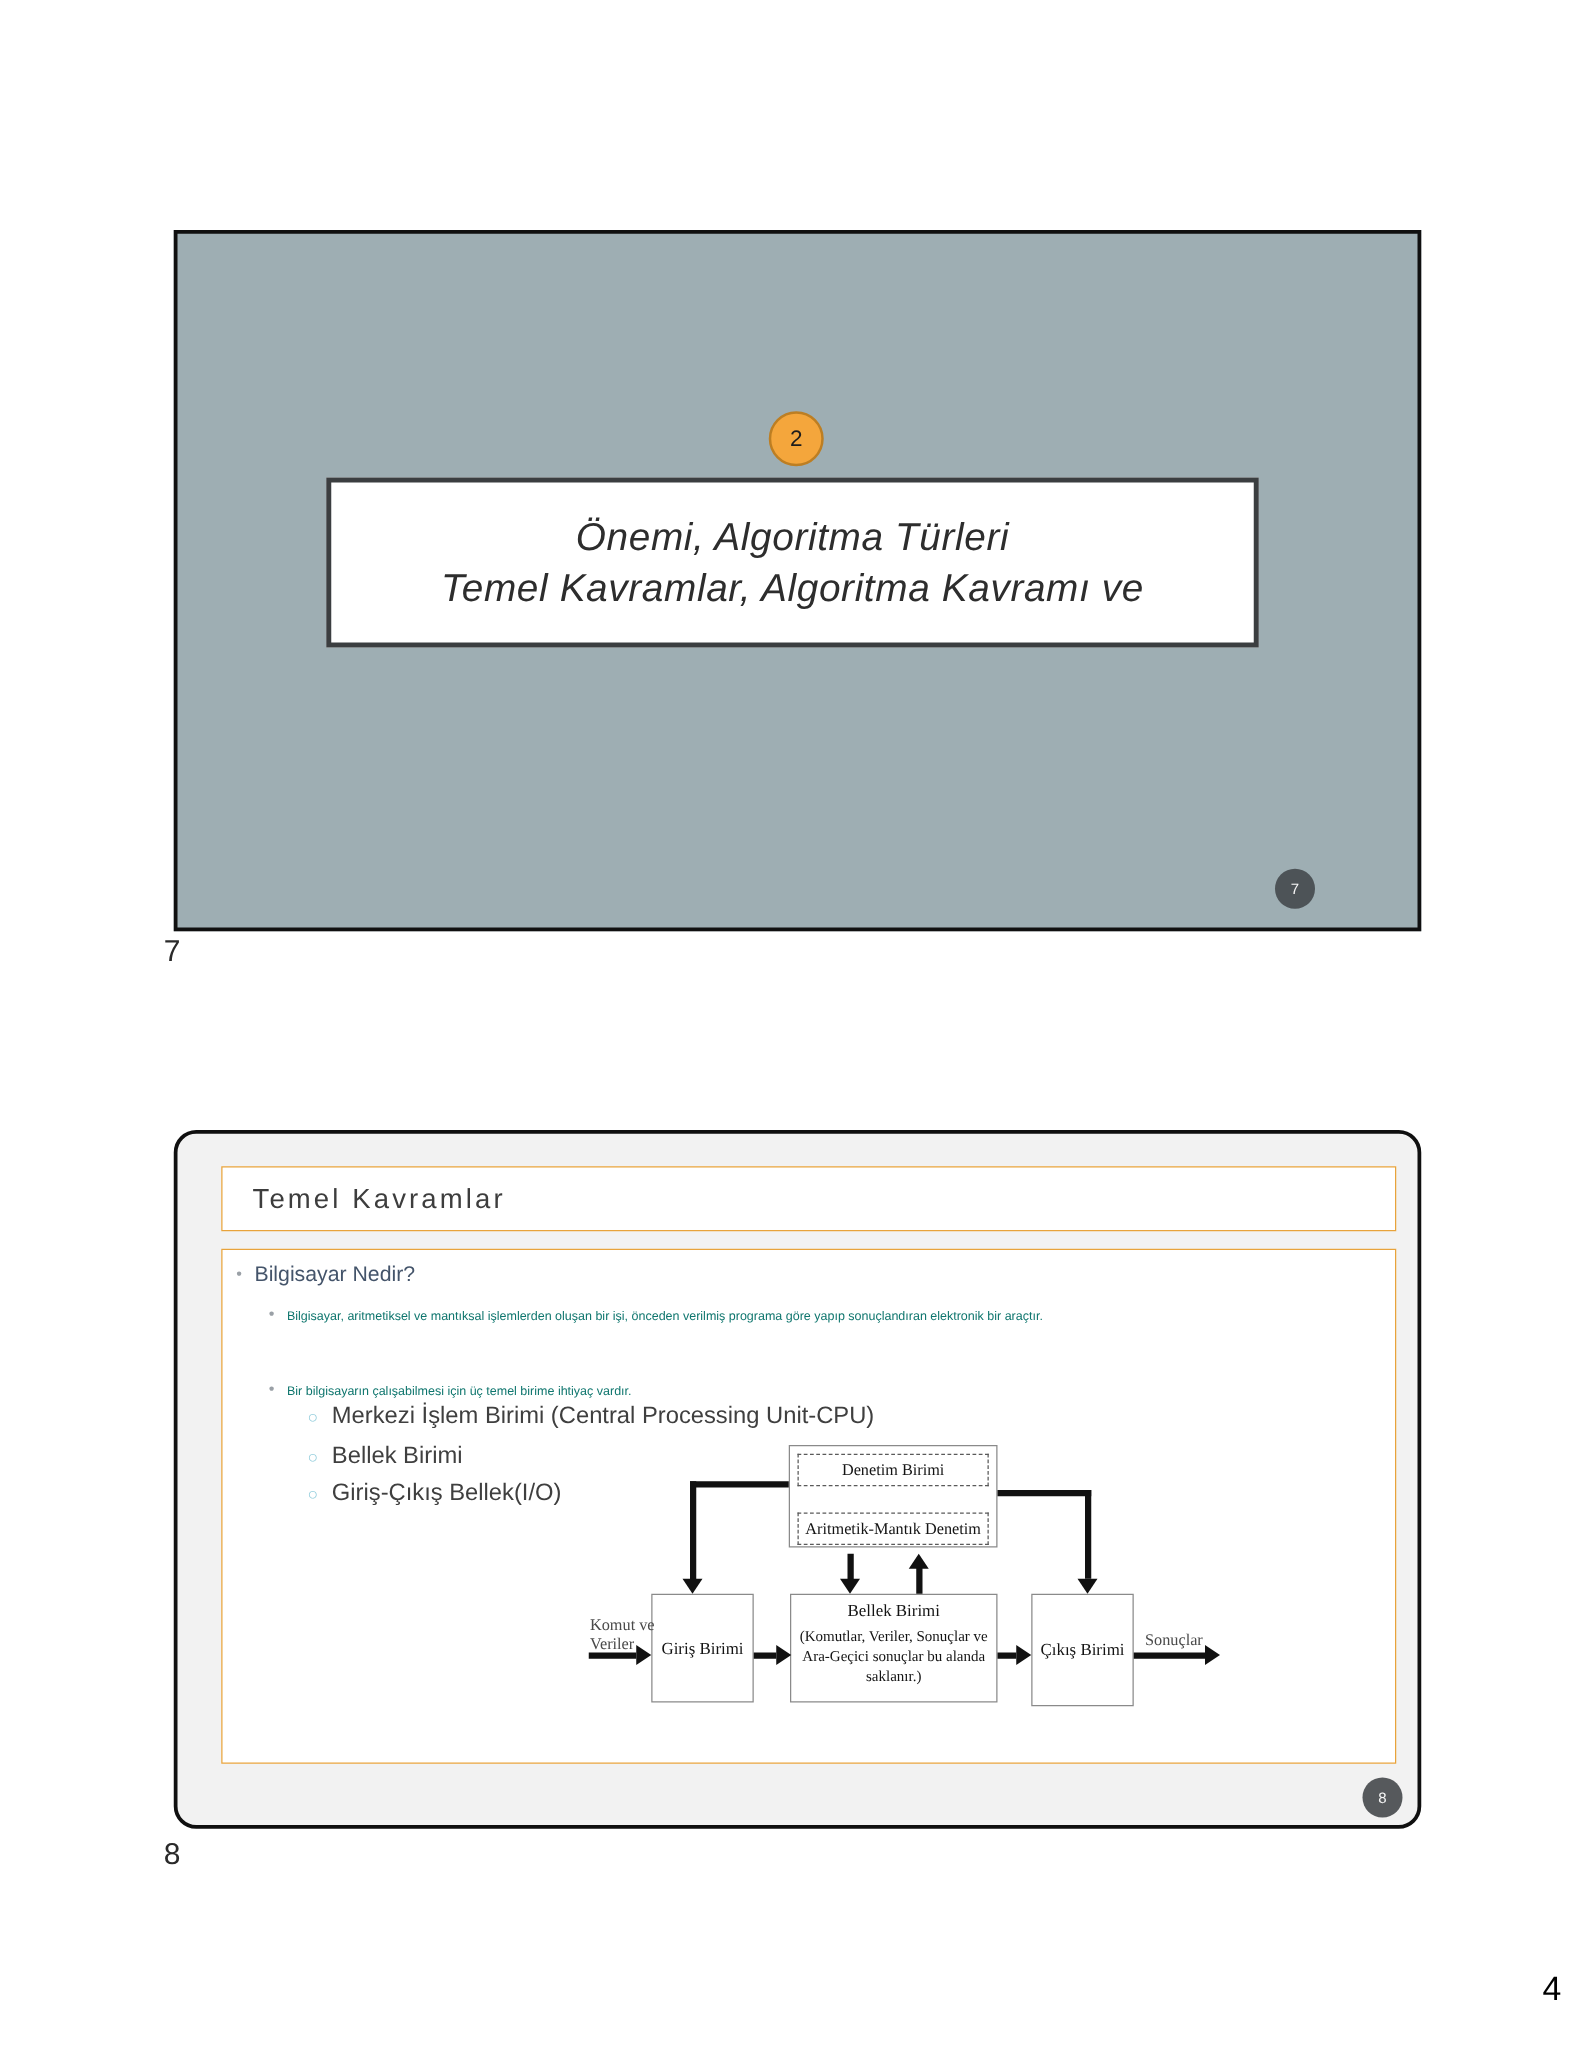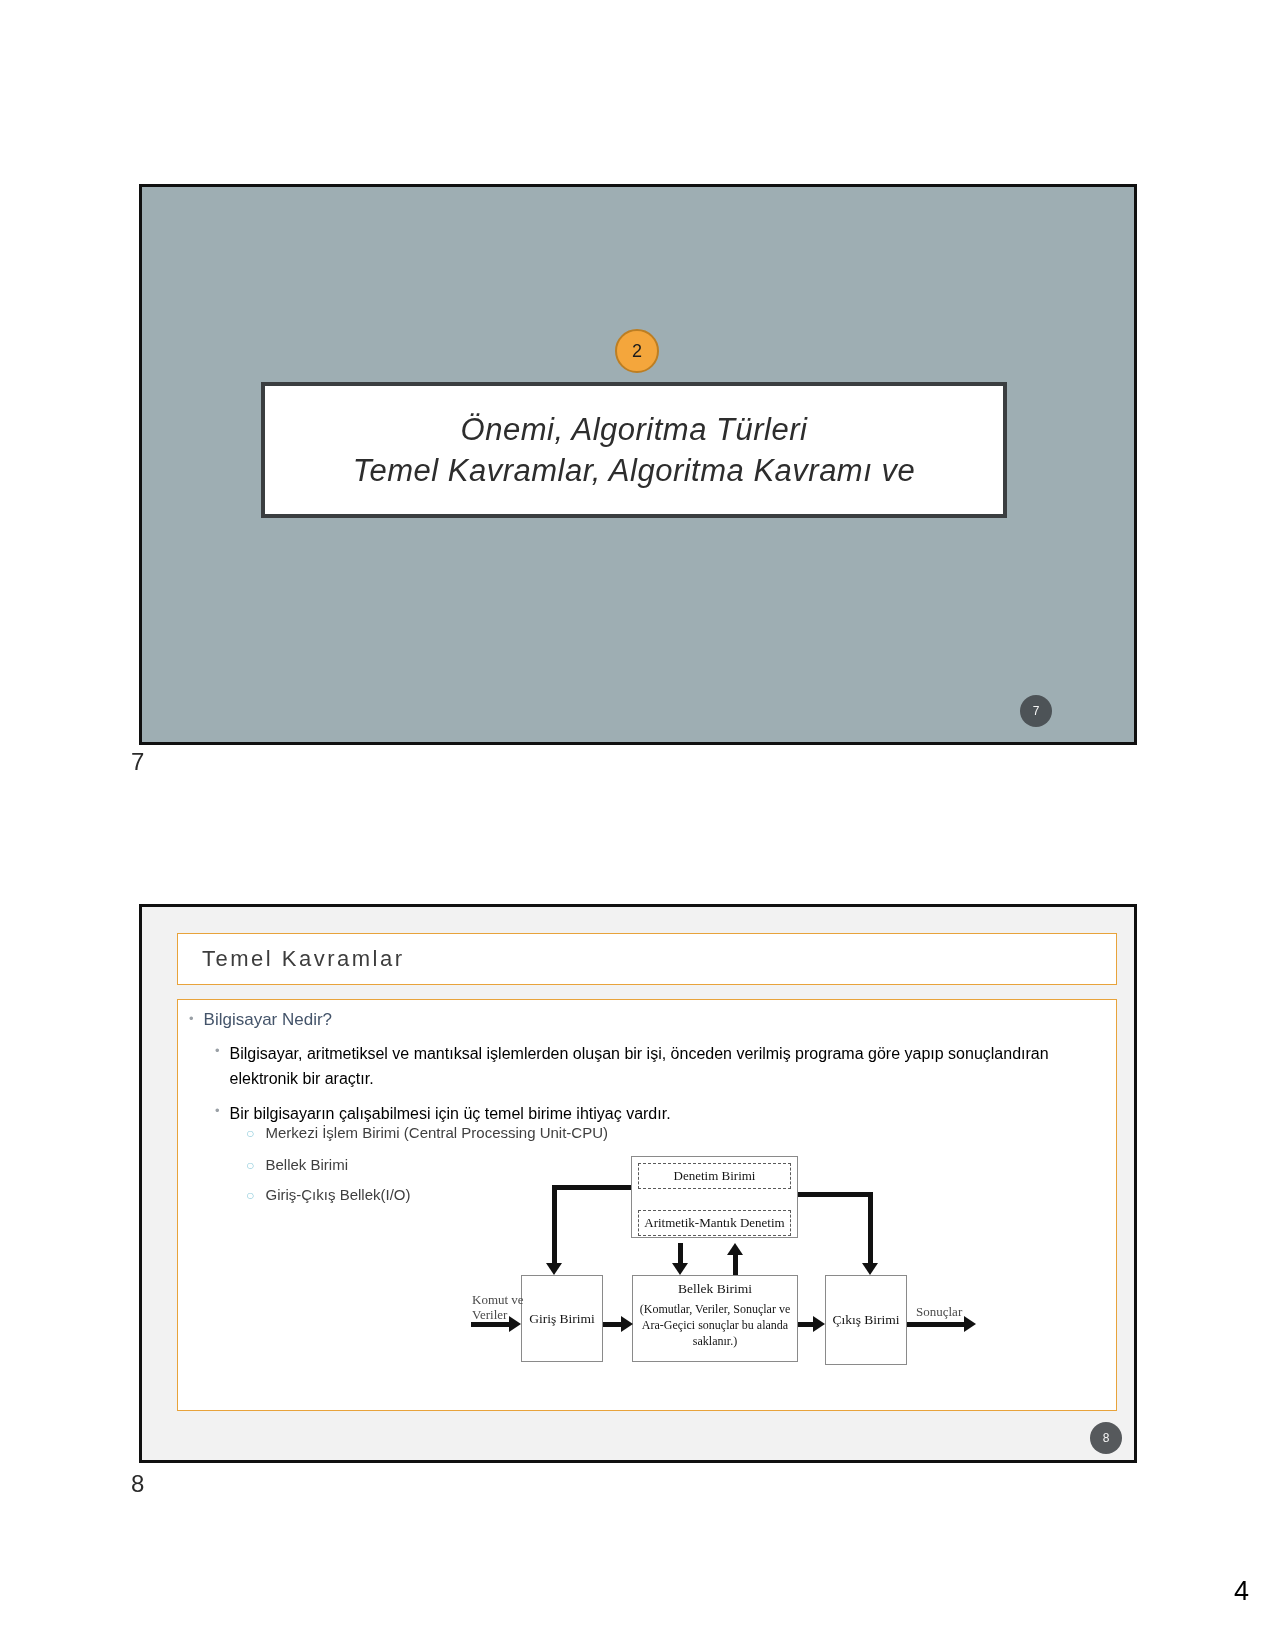--- a/index.html
+++ b/index.html
@@ -2,21 +2,21 @@
 <html><head>
 <meta charset="utf-8">
 <style>
   html,body{margin:0;padding:0;background:#ffffff;}
   .page{
     position:relative;width:1275px;height:1650px;background:#ffffff;
     font-family:"Liberation Sans", sans-serif;overflow:hidden;
   }
   .slide{position:absolute;left:139px;width:998px;border:3px solid #101010;box-sizing:border-box;}
   .slide1{top:184px;height:561px;background:#9EAEB3;}
-  .slide2{top:904px;height:559px;background:#F2F2F2;}
+  .slide2{top:904px;height:559px;background:#F2F2F2;border-radius:18px;}
 
   
   .chapter-circle{
     position:absolute;left:473px;top:142px;width:44px;height:44px;border-radius:50%;
     background:#F4A63C;border:2px solid #BD7E22;box-sizing:border-box;
     display:flex;align-items:center;justify-content:center;
     font-size:18px;color:#1c1c1c;
   }
   .title-box{
     position:absolute;left:119px;top:195px;width:746px;height:136px;
@@ -46,26 +46,26 @@
   .header-panel .hdr-text{
     padding-left:24px;font-size:22px;color:#3d3d3d;letter-spacing:2.5px;
   }
   .content-panel{left:35px;top:92px;width:940px;height:412px;}
 
   .row{position:absolute;display:flex;}
   .dot{color:#9aa0a6;font-size:13px;line-height:20px;margin-right:10px;}
   .q-row{left:47px;top:102px;}
   .q-text{color:#44546A;font-size:17px;line-height:22px;}
   .def-row{left:73px;top:134px;width:890px;}
-  .body-text{color:#000000;font-size:16px;line-height:25px;}
+  .body-text{color:#0f766e;font-size:10px;line-height:25px;}
   .req-row{left:73px;top:194px;}
   .unit-row{left:104px;}
   .unit1{top:216px;} .unit2{top:248px;} .unit3{top:278px;}
   .ring{color:#92CDDC;font-size:14px;line-height:20px;margin-right:11px;}
-  .unit-text{color:#3f3f3f;font-size:15px;line-height:20px;}
+  .unit-text{color:#3f3f3f;font-size:19px;line-height:20px;}
 
   
   .diagram{position:absolute;left:0;top:0;width:998px;height:559px;pointer-events:none;}
   .dg-box{
     position:absolute;background:#ffffff;border:1.5px solid #8a8a8a;box-sizing:border-box;
     font-family:"Liberation Serif", serif;color:#141414;
   }
   .cpu-box{left:489px;top:249px;width:167px;height:82px;}
   .dashed{
     position:absolute;left:6px;width:153px;height:26px;border:1px dashed #5a5a5a;

